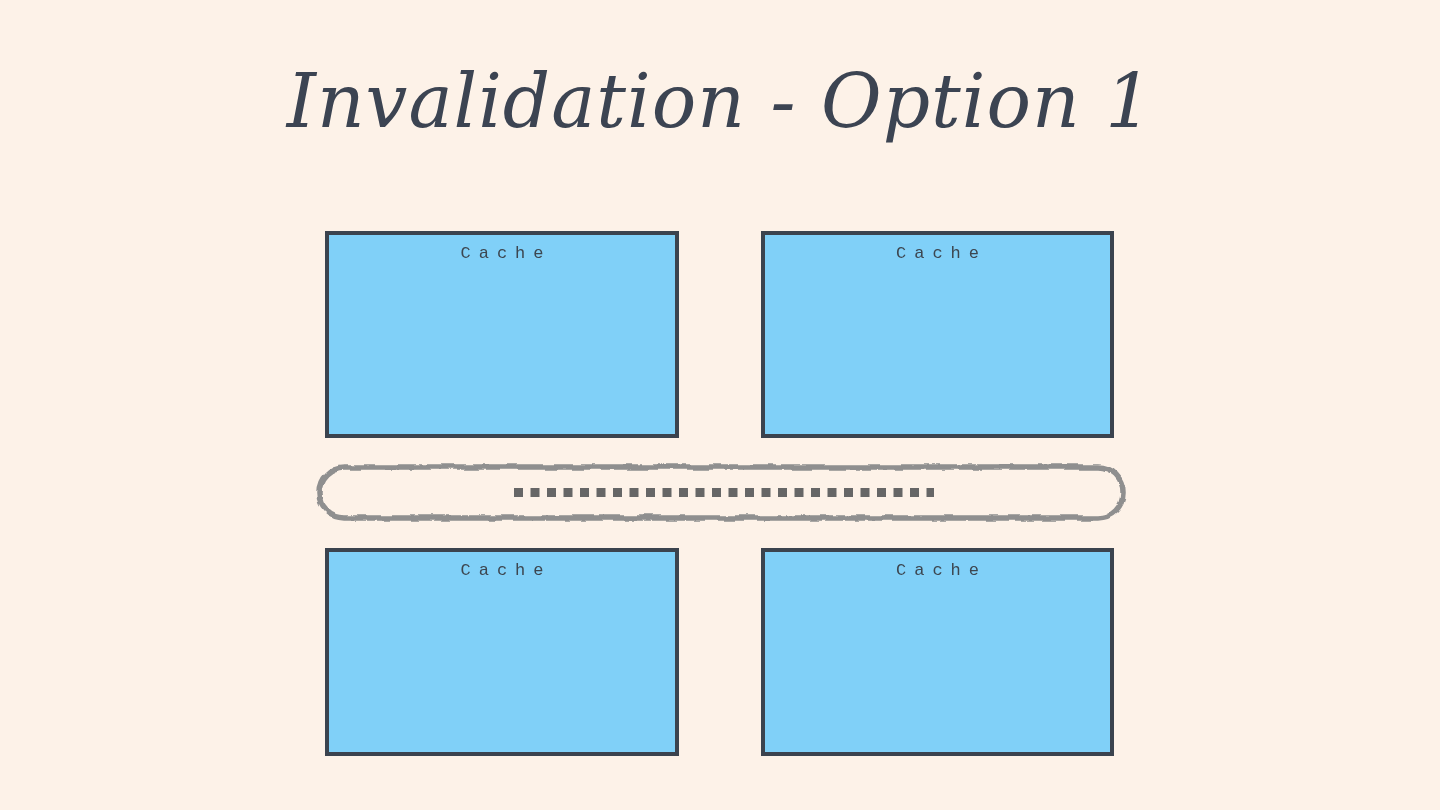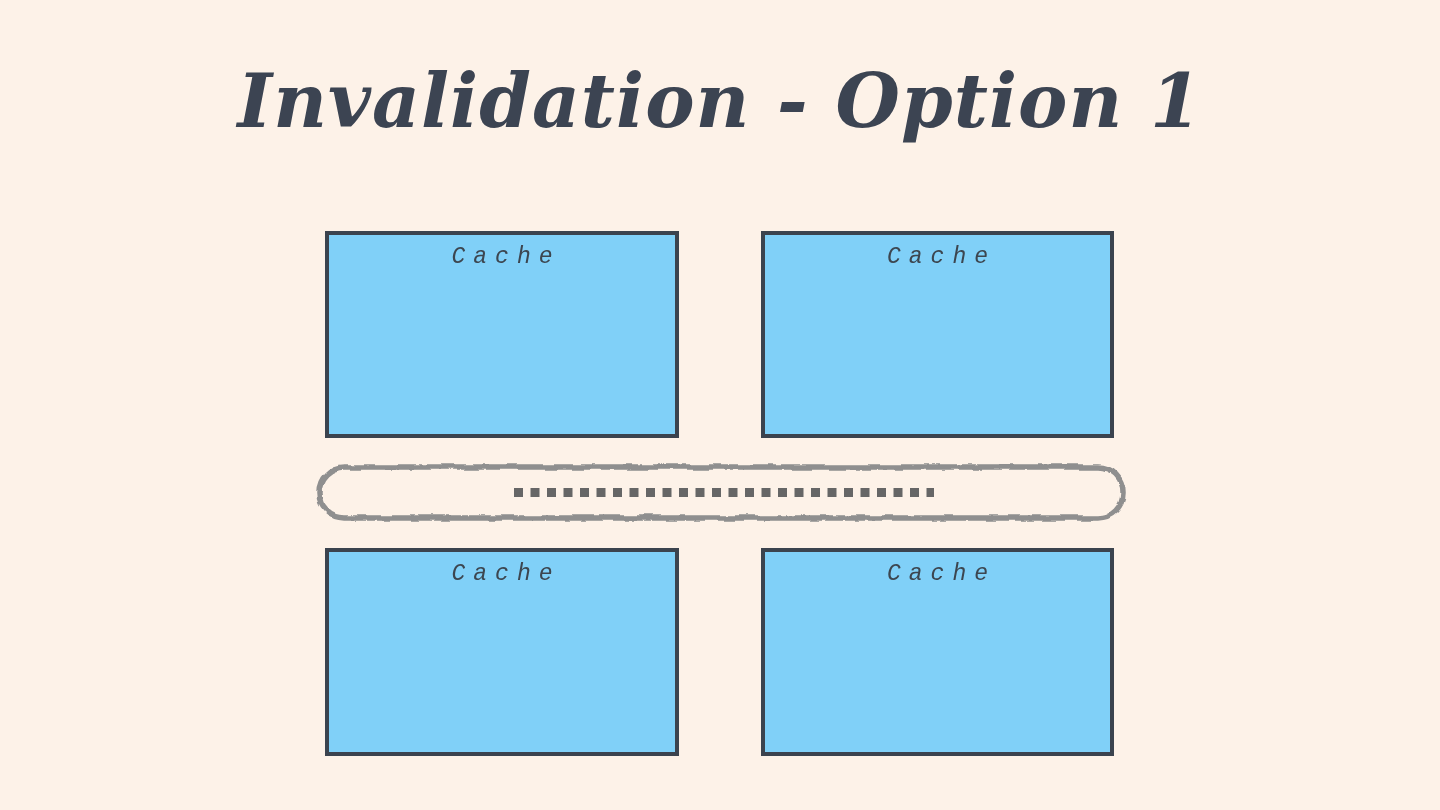--- a/index.html
+++ b/index.html
@@ -18,42 +18,41 @@
     position: absolute;
     left: 0;
     top: 58px;
     width: 1440px;
     text-align: center;
   }
   .slide-title {
     margin: 0;
     font-family: "DejaVu Serif", serif;
     font-style: italic;
-    font-weight: 700;
+    font-weight: 400;
     font-size: 74px;
     letter-spacing: 1px;
     color: var(--title-text, #3C4452);
   }
   .cache-box {
     position: absolute;
     box-sizing: border-box;
     background: var(--cache-fill, #80D0F8);
     border: 4px solid var(--cache-border, #3B434E);
     display: flex;
     justify-content: center;
     align-items: flex-start;
     padding-top: 9px;
   }
   .cache-label {
     font-family: "Liberation Mono", monospace;
-    font-size: 23px;
+    font-size: 17px;
     letter-spacing: 8px;
     text-indent: 8px; 
     color: var(--cache-label-text, #3C4650);
-    font-style: italic;
   }
   .box-tl { left: 325px; top: 231px; width: 354px; height: 207px; }
   .box-tr { left: 761px; top: 231px; width: 353px; height: 207px; }
   .box-bl { left: 325px; top: 548px; width: 354px; height: 208px; }
   .box-br { left: 761px; top: 548px; width: 353px; height: 208px; }
   .wires {
     position: absolute;
     left: 0;
     top: 0;
     width: 1440px;

